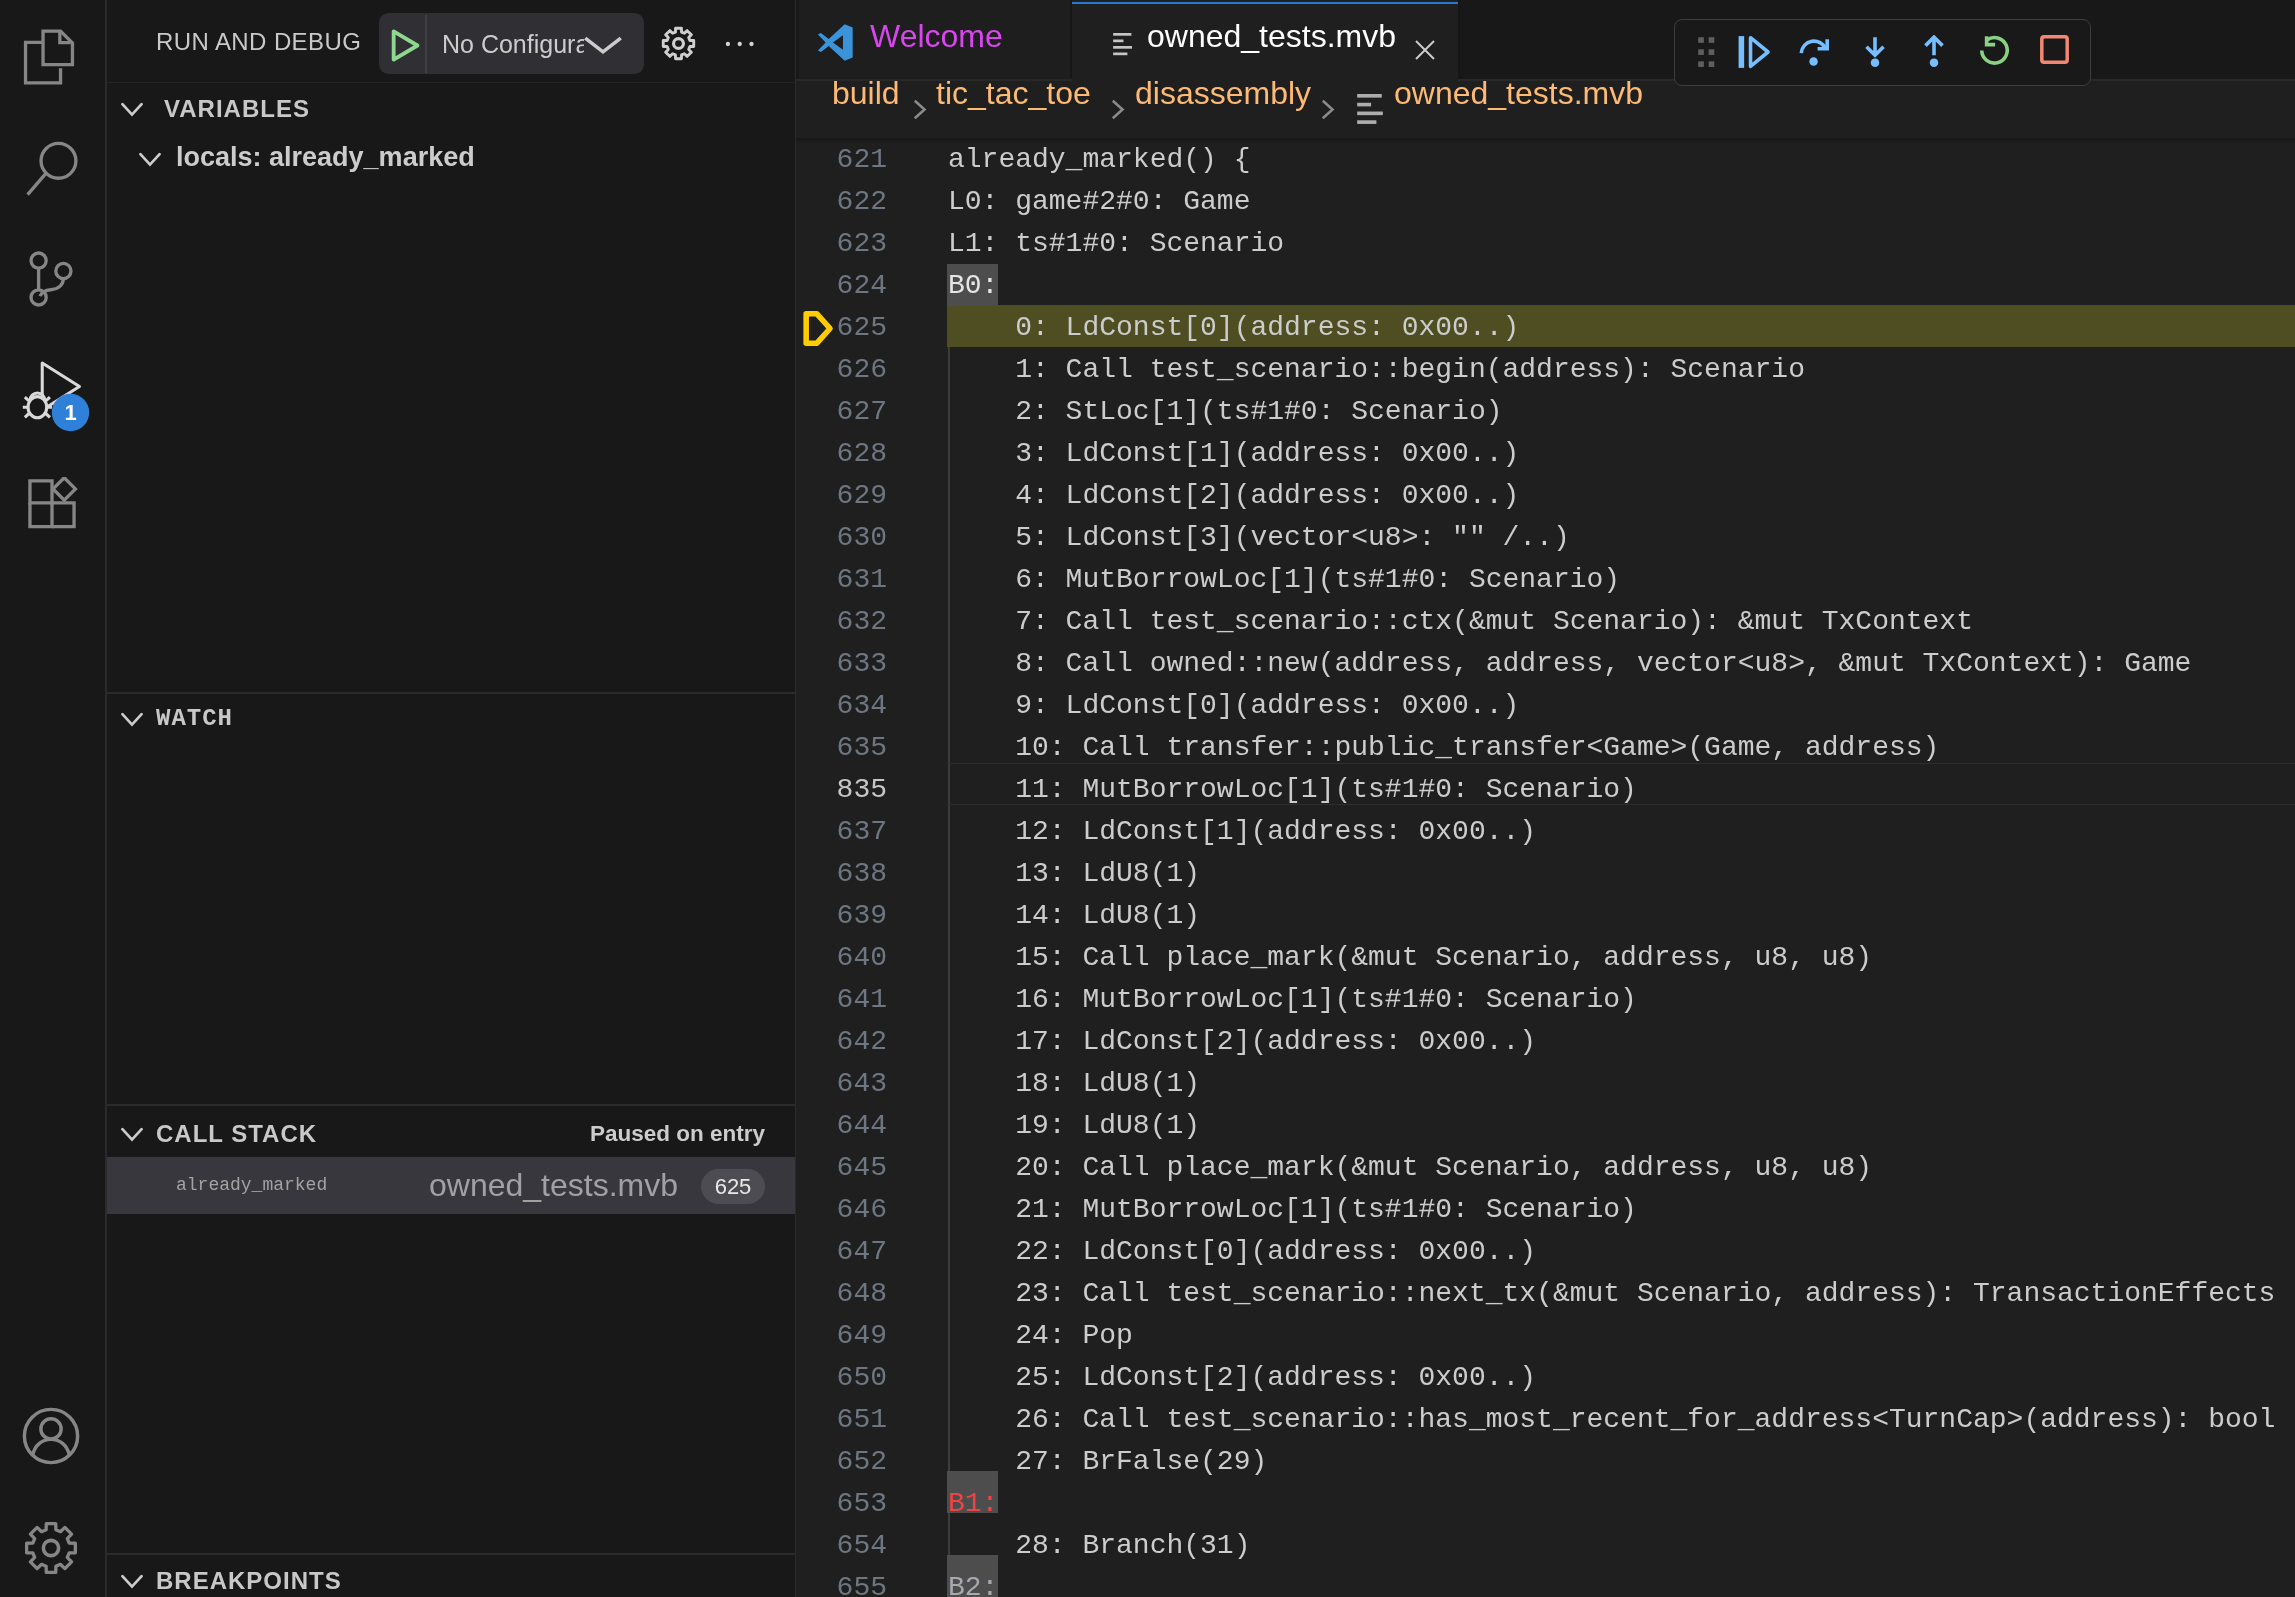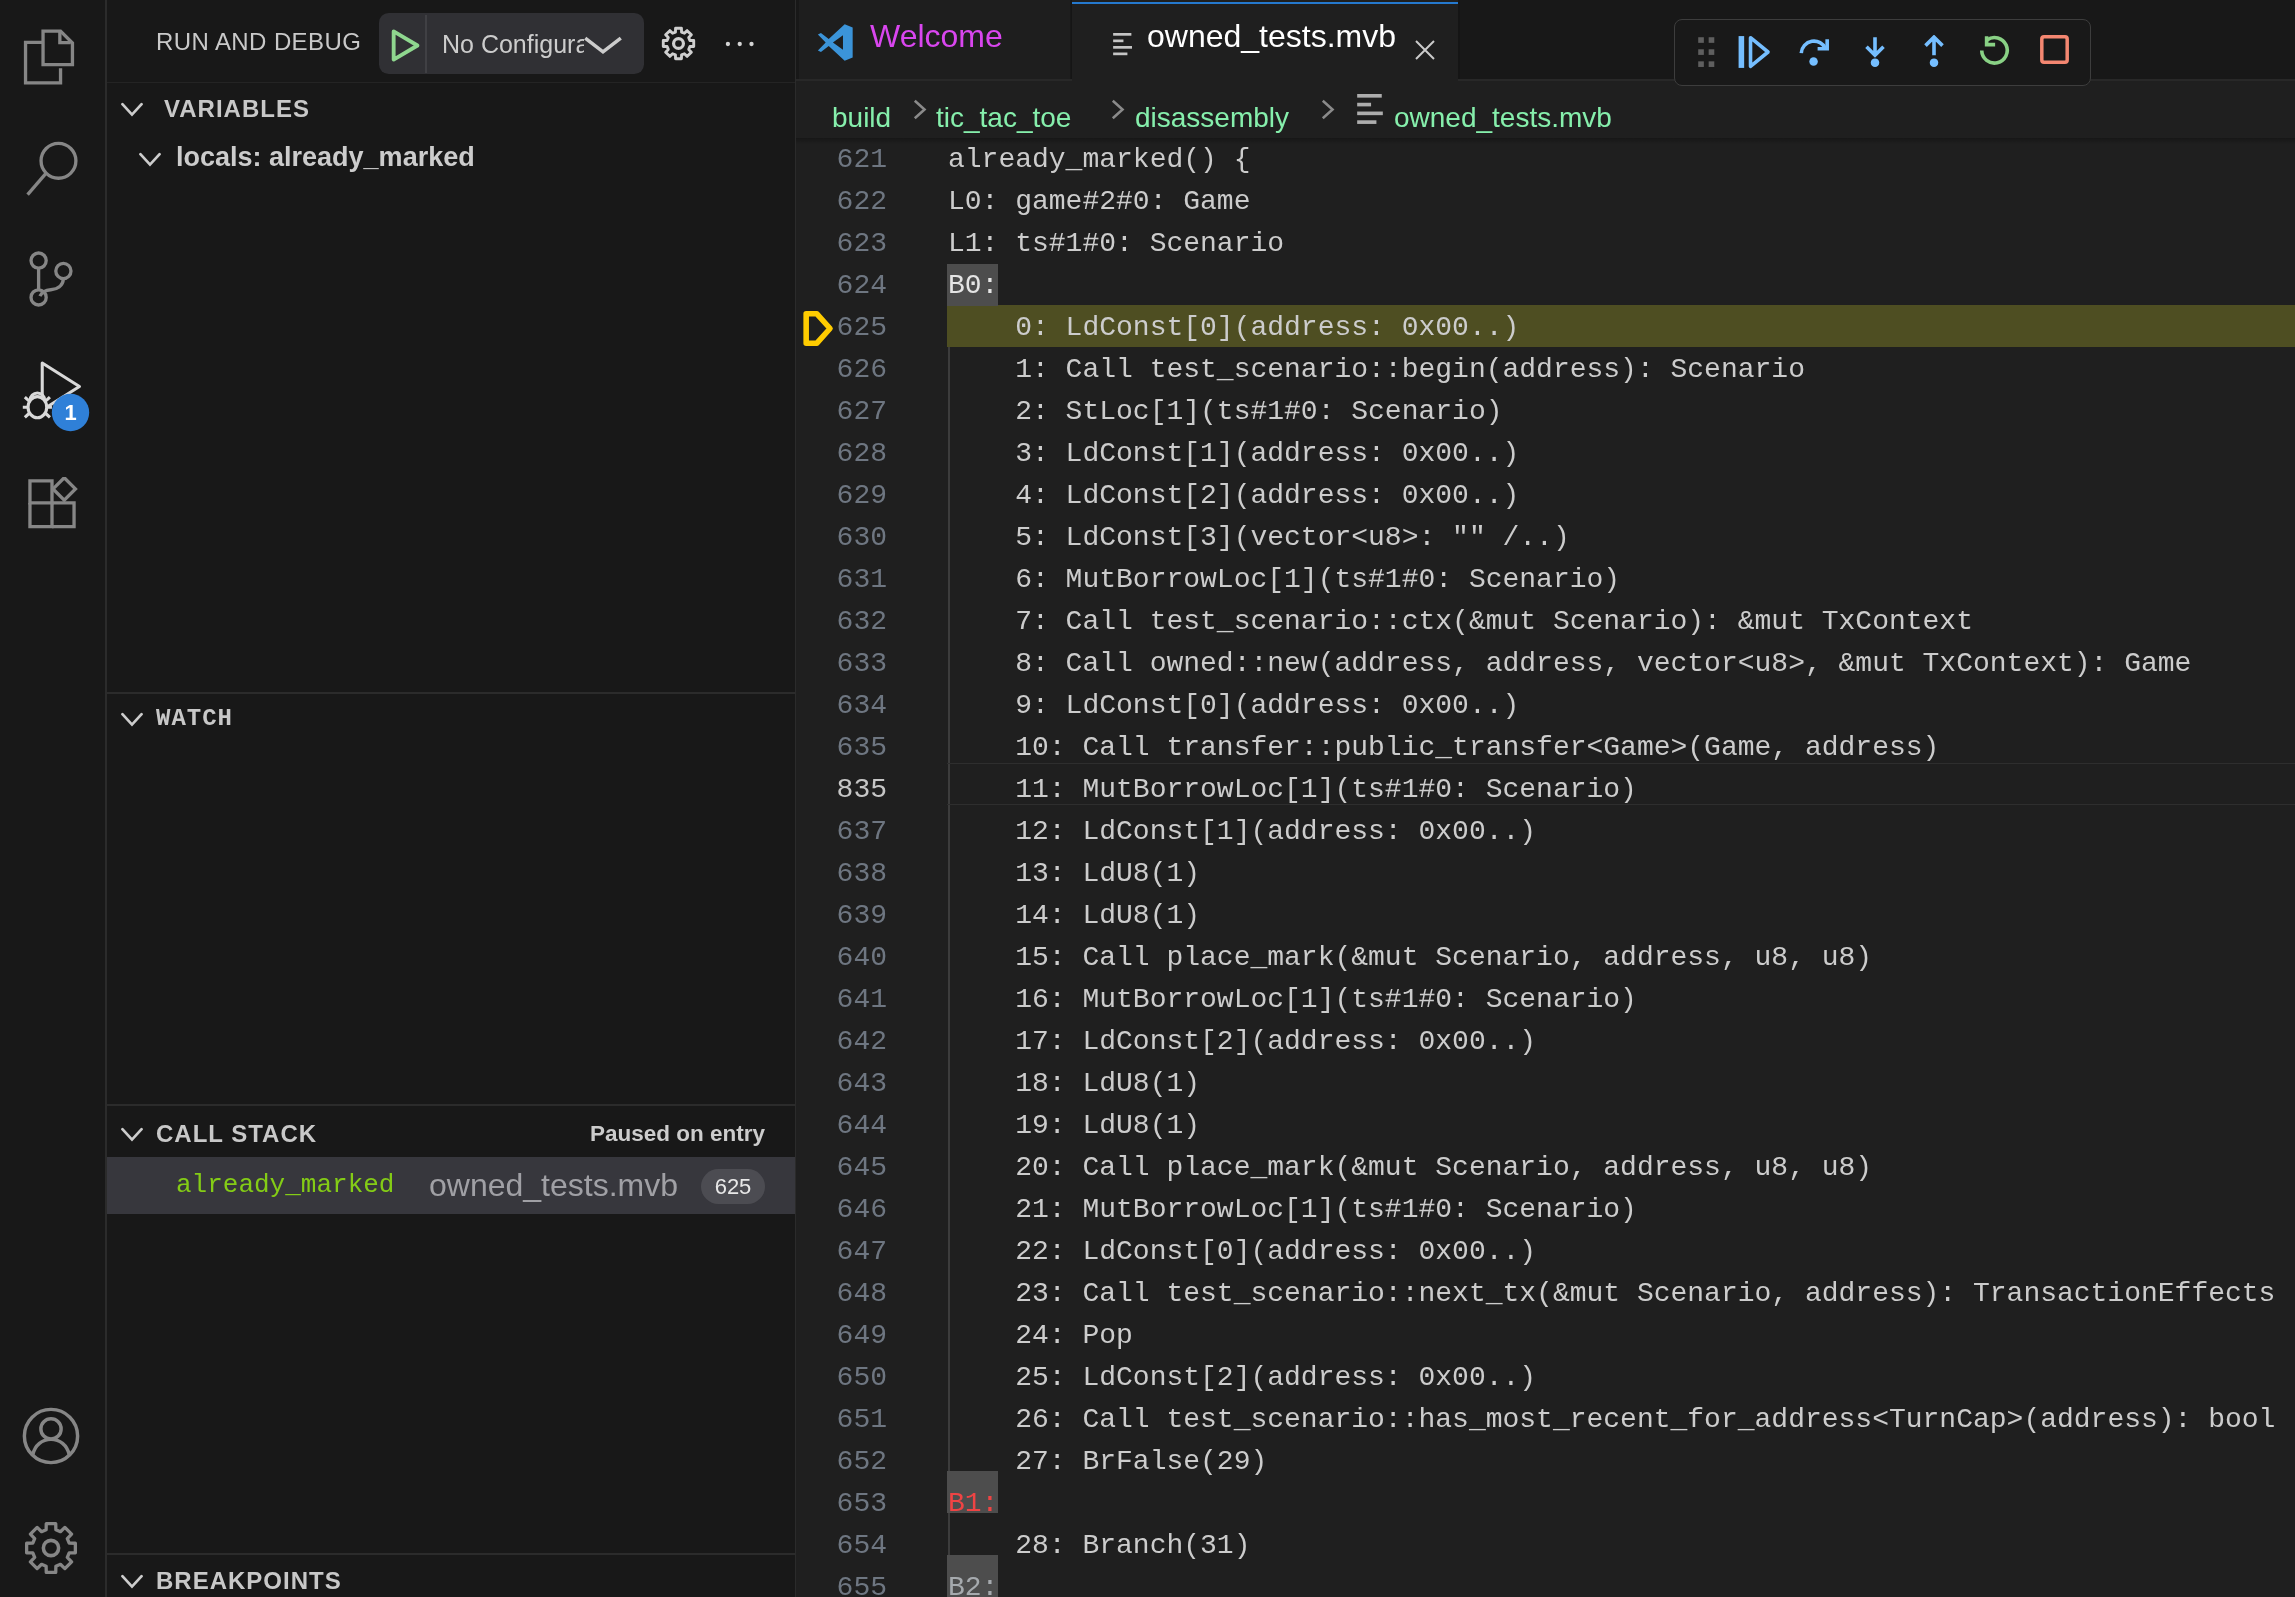--- a/index.html
+++ b/index.html
@@ -8,21 +8,21 @@
   .abs { position:absolute; white-space:nowrap; }
   #activitybar { left:0; top:0; width:105px; height:1597px; background:#181818; }
   #actborder { left:105px; top:0; width:1.6px; height:1597px; background:#2b2b2b; }
   #sidebar { left:107px; top:0; width:688px; height:1597px; background:#181818; }
   #sideborder { left:795px; top:0; width:1.6px; height:1597px; background:#2b2b2b; }
   #editor { left:796px; top:0; width:1499px; height:1597px; background:#1f1f1f; }
   .sechead { font-size:24px; font-weight:700; letter-spacing:1px; color:#c8c8c8; height:48px; line-height:48px; }
   .chev { stroke:#cccccc; stroke-width:1.7; fill:none; stroke-linecap:round; }
   .sepline { left:107px; width:688px; height:1.6px; background:#2b2b2b; }
   .codefont { font-family:"Liberation Mono", monospace; }
-  .crumb { top:89px; height:58px; line-height:58px; font-size:28px; color:#86efac; }
+  .crumb { top:64px; height:58px; line-height:58px; font-size:32px; color:#fdba74; }
 </style>
 </head>
 <body>
 
 <div class="abs" id="activitybar"></div>
 <div class="abs" id="actborder"></div>
 
 <svg class="abs" style="left:21px;top:28.6px" width="56" height="56" viewBox="0 0 16 16" fill="none" stroke="#868686" stroke-width="0.95">
   <path d="M6.3 0.6 h5 l3.4 3.4 v6.2 h-8.4 z"></path>
   <path d="M11.1 0.8 v3.1 h3.1"></path>
@@ -110,21 +110,21 @@
   </svg>
 <div class="abs sechead" style="left:156px;top:695px;font-family:Liberation Mono, monospace;">WATCH</div>
 
 <div class="abs sepline" style="top:1104px;"></div>
 <svg class="abs" style="left:120px;top:1126px" width="24" height="16" viewBox="0 0 15 10">
     <path class="chev" d="M1.5 2 L7.5 8.5 L13.5 2"></path>
   </svg>
 <div class="abs sechead" style="left:156px;top:1110px;">CALL STACK</div>
 <div class="abs" style="left:590px;top:1110px;height:48px;line-height:48px;font-size:22.5px;font-weight:700;color:#cccccc;">Paused on entry</div>
 <div class="abs" style="left:107px;top:1157px;width:688px;height:57px;background:#37373d;"></div>
-<div class="abs codefont" style="left:176px;top:1157px;height:57px;line-height:57px;font-size:26px;color:#84cc16;">already_marked</div>
+<div class="abs codefont" style="left:176px;top:1157px;height:57px;line-height:57px;font-size:18px;color:#a3a3a3;">already_marked</div>
 <div class="abs" style="left:429px;top:1157px;height:57px;line-height:57px;font-size:32px;color:#a0a0a5;">owned_tests.mvb</div>
 <div class="abs" style="left:701px;top:1169px;width:64px;height:35px;border-radius:17.7px;background:#4c4c52;color:#e8e8e8;font-size:22px;text-align:center;line-height:35px;">625</div>
 
 <div class="abs sepline" style="top:1553px;"></div>
 <svg class="abs" style="left:120px;top:1573px" width="24" height="16" viewBox="0 0 15 10">
     <path class="chev" d="M1.5 2 L7.5 8.5 L13.5 2"></path>
   </svg>
 <div class="abs sechead" style="left:156px;top:1557px;">BREAKPOINTS</div>
 
 <div class="abs" id="editor"></div>

